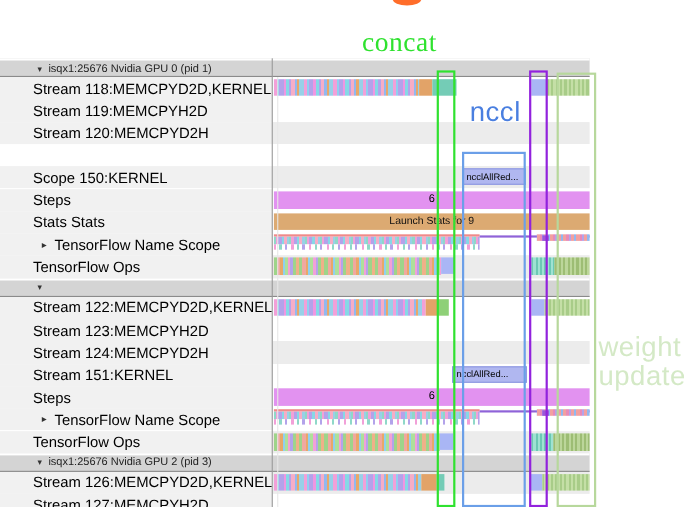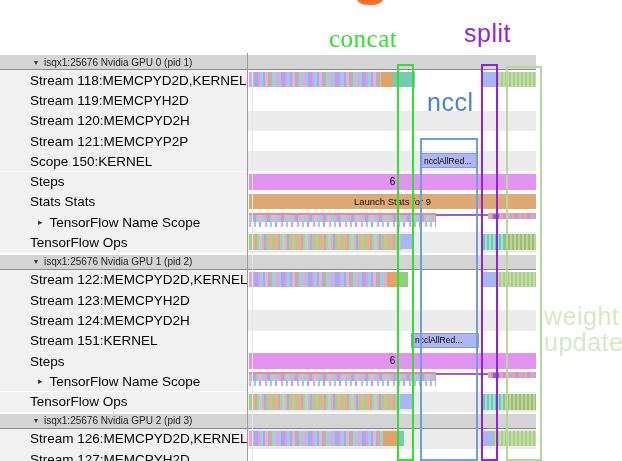--- a/index.html
+++ b/index.html
@@ -63,21 +63,20 @@
   .orange-glyph{position:absolute;background:#ff6d2a;border-radius:50%;z-index:55;}
 </style>
 </head>
 <body>
 
 <div class="stage">
 
   <div class="orange-glyph" style="left:357px;top:-6px;width:26px;height:11px;"></div>
 
   <div class="ann-label" style="left:329px;top:25px;color:#2fe22f;font-family:Liberation Serif, serif;">concat</div>
-  <div class="ann-label" style="left:464px;top:19px;color:#9222dd;">split</div>
   <div class="ann-label" style="left:427px;top:88px;color:#4a7fe0;">nccl</div>
   <div class="ann-label weight-label" style="left:544px;top:303px;color:#d4e9c6;">
     <div>weight</div>
     <div>update</div>
   </div>
 
   <div id="tracks">
       <div class="group-header" style="top: 53px; height: 17px; width: 536px;">
         <span class="arrow">▾</span>
         <span>isqx1:25676 Nvidia GPU 0 (pid 1)</span>
@@ -100,23 +99,20 @@
         </div>
       </div>
       <div class="track-row" style="top: 110.6px; height: 20.3px; width: 606px; text-align: right;">
         <div class="lane g" style="width: 288px;"></div>
         <div class="track-label">
           <span>Stream 120:MEMCPYD2H</span>
         </div>
       </div>
       <div class="track-row" style="top: 130.9px; height: 20.3px; width: 622px;">
         <div class="lane w" style="width: 288px;"></div>
-        <div class="track-label">
-          <span>Stream 121:MEMCPYP2P</span>
-        </div>
       </div>
       <div class="track-row" style="top: 151.2px; height: 20.3px; width: 622px;">
         <div class="lane g" style="width: 288px;"></div>
         <div class="track-label">
           <span>Scope 150:KERNEL</span>
         </div>
         <div class="seg seg-ncclbox" style="left: 420px; width: 58px;">ncclAllRed...</div>
       </div>
       <div class="track-row" style="top: 171.5px; height: 20.3px; width: 622px;">
         <div class="lane w" style="width: 288px;"></div>
@@ -148,21 +144,20 @@
         <div class="track-label">
           <span>TensorFlow Ops</span>
         </div>
         <div class="seg seg-multiops" style="left: 249px; width: 152px;"></div>
         <div class="seg seg-blue" style="left: 401px; width: 12px;"></div>
         <div class="seg seg-tealstr" style="left: 483px; width: 21px;"></div>
         <div class="seg seg-olive" style="left: 504px; width: 32px;"></div>
       </div>
       <div class="group-header" style="top: 252.7px; height: 17px; width: 536px;">
         <span class="arrow">▾</span>
-        <span>isqx1:25676 Nvidia GPU 1 (pid 2)</span>
       </div>
       <div class="track-row" style="top: 269.7px; height: 20.3px; width: 622px;">
         <div class="lane w" style="width: 288px;"></div>
         <div class="track-label">
           <span>Stream 122:MEMCPYD2D,KERNEL,MI</span>
         </div>
         <div class="seg seg-multi" style="left: 249px; width: 138px;"></div>
         <div class="seg seg-orange" style="left: 387px; width: 11px;"></div>
         <div class="seg seg-green" style="left: 398px; width: 10px;"></div>
         <div class="seg seg-blue" style="left: 483px; width: 12px;"></div>

